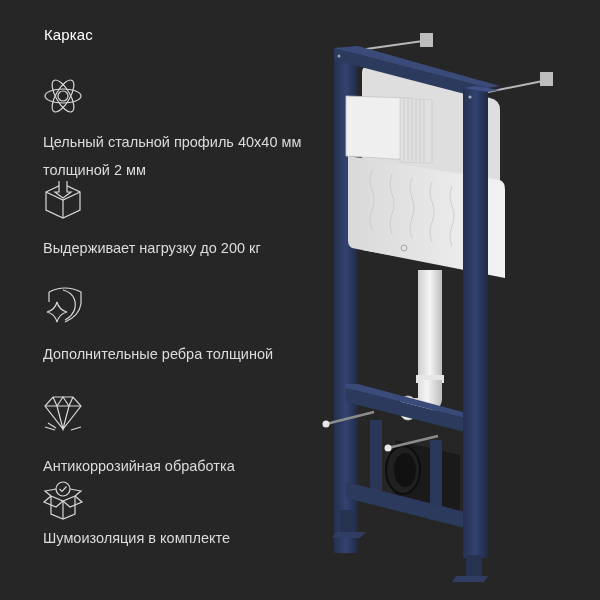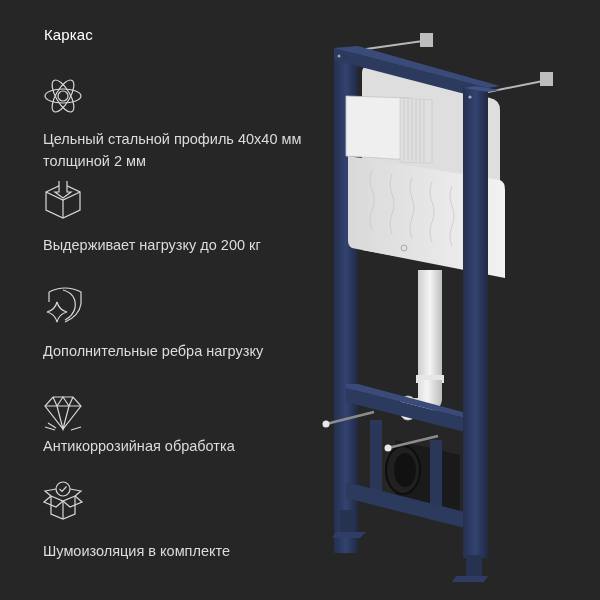--- a/index.html
+++ b/index.html
@@ -9,21 +9,21 @@
     font-family: "Liberation Sans", "DejaVu Sans", sans-serif;
     position: relative;
   }
   .title {
     position: absolute; left: 44px; top: 26px;
     color: #ffffff; font-size: 15px; font-weight: normal; letter-spacing: 0.1px;
   }
   .feature { position: absolute; left: 43px; width: 260px; }
   .feature .icon { width: 40px; height: 40px; display: block; }
   .feature .text {
-    color: #dcdcdc; font-size: 14.5px; line-height: 22px; margin-top: 0;
+    color: #dcdcdc; font-size: 14.5px; line-height: 28px; margin-top: 0;
   }
   .product { position: absolute; left: 300px; top: 0; width: 300px; height: 600px; }
 </style>
 </head>
 <body>
 
 <div class="title">Каркас</div>
 
 <div class="feature" style="top:76px">
   <svg class="icon" viewBox="0 0 40 40" fill="none" stroke="#d8d8d8" stroke-width="1.2">
@@ -45,49 +45,49 @@
   <div class="text" style="margin-top:14px">Выдерживает нагрузку до 200 кг</div>
 </div>
 
 <div class="feature" style="top:284px">
   <svg class="icon" viewBox="0 0 40 40" fill="none" stroke="#d8d8d8" stroke-width="1.2">
     <path d="M6 8 Q22 0 38 8 L38 20 Q36 32 22 38"></path>
     <path d="M6 8 L6 18"></path>
     <path d="M20 6 Q34 10 32 24 Q30 32 22 36"></path>
     <path d="M14 18 Q16 26 24 28 Q16 30 14 38 Q12 30 4 28 Q12 26 14 18 Z"></path>
   </svg>
-  <div class="text" style="margin-top:16px">Дополнительные ребра нагрузку</div>
+  <div class="text" style="margin-top:16px">Дополнительные ребра толщиной</div>
 </div>
 
 <div class="feature" style="top:394px">
   <svg class="icon" viewBox="0 0 40 40" fill="none" stroke="#d8d8d8" stroke-width="1.2">
     <path d="M10 3 L30 3 L38 12 L20 35 L2 12 Z"></path>
     <path d="M2 12 L38 12"></path>
     <path d="M10 3 L14 12 L20 35 L26 12 L30 3"></path>
     <path d="M14 12 L20 3 L26 12"></path>
     <path d="M2 33 L12 36"></path>
     <path d="M5 29 L13 34"></path>
     <path d="M38 33 L28 36"></path>
   </svg>
-  <div class="text" style="margin-top:1px">Антикоррозийная обработка</div>
+  <div class="text" style="margin-top:18px">Антикоррозийная обработка</div>
 </div>
 
 <div class="feature" style="top:480px">
   <svg class="icon" viewBox="0 0 40 40" fill="none" stroke="#d8d8d8" stroke-width="1.2">
     <circle cx="20" cy="9" r="7"></circle>
     <path d="M16.5 9 L19 11.5 L23.5 6.5"></path>
     <path d="M8 16 L20 21 L32 16"></path>
     <path d="M8 16 L8 34 L20 39 L32 34 L32 16"></path>
     <path d="M20 21 L20 39"></path>
     <path d="M8 16 L1 22 L13 27 L20 21"></path>
     <path d="M32 16 L39 22 L27 27 L20 21"></path>
     <path d="M8 16 L2 11 L13 9"></path>
     <path d="M32 16 L38 11 L27 9"></path>
   </svg>
-  <div class="text" style="margin-top:20px">Шумоизоляция в комплекте</div>
+  <div class="text" style="margin-top:4px">Шумоизоляция в комплекте</div>
 </div>
 
 <svg class="product" viewBox="300 0 300 600">
   <defs>
     <linearGradient id="frameG" x1="0" x2="1">
       <stop offset="0" stop-color="#24304f"></stop>
       <stop offset="0.5" stop-color="#334370"></stop>
       <stop offset="1" stop-color="#1f2944"></stop>
     </linearGradient>
     <linearGradient id="cisternG" x1="0" x2="1">

